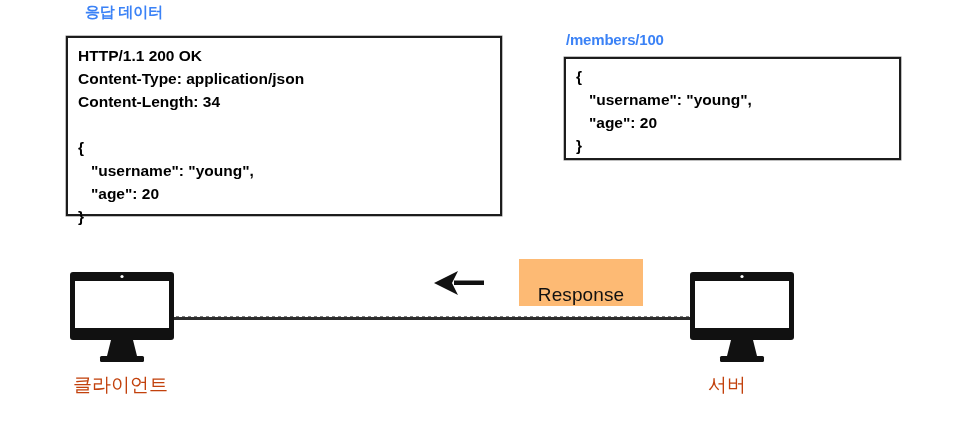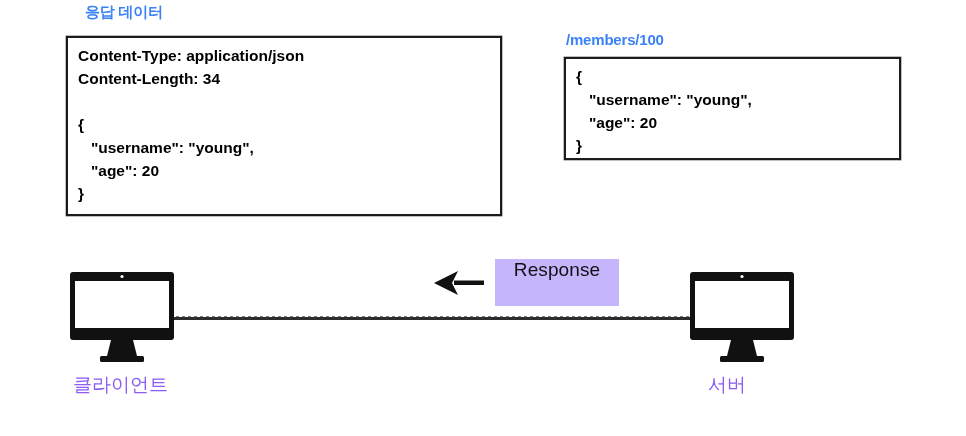--- a/index.html
+++ b/index.html
@@ -52,21 +52,21 @@
     color: #000;
     white-space: pre;
   }
 
   
   .monitor { width: 104px; height: 92px; }
 
   
   .device-label {
     font-size: 19px;
-    color: #8b5cf6;
+    color: #c2410c;
     white-space: nowrap;
     letter-spacing: 0px;
   }
 
   
   .wire {
     height: 3px;
     background: #1c1c1c;
     opacity: 0.92;
   }
@@ -75,39 +75,41 @@
     position: absolute;
     left: 0; right: 0; top: -1px;
     height: 1px;
     background: repeating-linear-gradient(90deg,
       rgba(0,0,0,0.55) 0px, rgba(0,0,0,0.55) 3px,
       rgba(0,0,0,0) 3px, rgba(0,0,0,0) 6px);
   }
 
   
   .badge {
-    background: #c4b5fd;
+    background: #fdba74;
     display: flex;
-    align-items: flex-start;
+    align-items: flex-end;
     justify-content: center;
+    margin-left: 24px;
   }
   .badge-text {
     font-size: 19px;
     color: #111111;
     letter-spacing: 0.1px;
     white-space: nowrap;
   }
 </style>
 </head>
 <body>
 
 <div class="abs caption" style="left:85px; top:3px;">응답 데이터</div>
 
 <div class="abs rough-box" style="left:66px; top:36px; width:436px; height:180px;">
   <div class="abs" style="left:10px; top:6px;">
+    <div class="code">HTTP/1.1 200 OK</div>
     <div class="code">Content-Type: application/json</div>
     <div class="code">Content-Length: 34</div>
     <div class="code">&nbsp;</div>
     <div class="code">{</div>
     <div class="code">   "username": "young",</div>
     <div class="code">   "age": 20</div>
     <div class="code">}</div>
   </div>
 </div>
 

